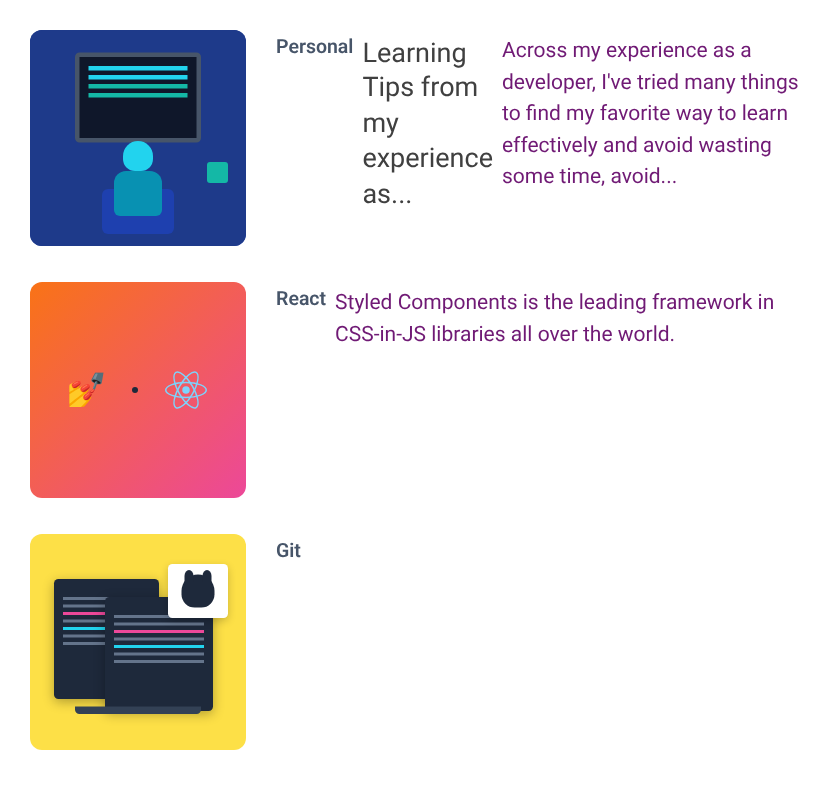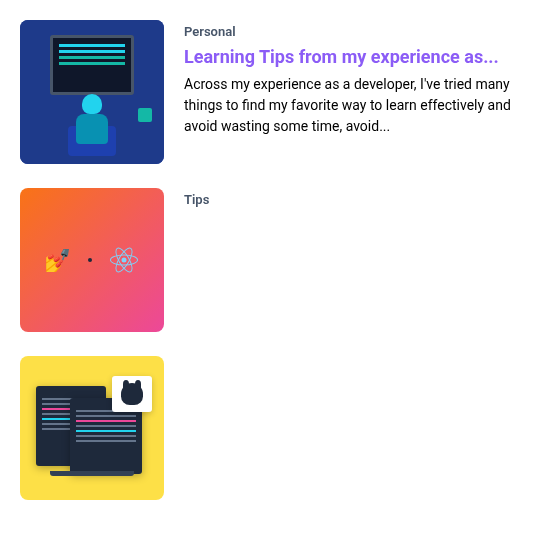--- a/index.html
+++ b/index.html
@@ -36,38 +36,38 @@
     }
     .thumbnail-2 {
       background: linear-gradient(135deg, #f97316 0%, #ec4899 100%);
     }
     .thumbnail-3 {
       background: #fde047;
     }
     .article-content {
       flex: 1;
       display: flex;
-      flex-direction: column;
+      flex-direction: row;
       gap: 6px;
       padding-top: 4px;
     }
     .category {
       font-size: 13px;
       font-weight: 600;
       color: #475569;
     }
     .title {
       font-size: 18px;
-      font-weight: 700;
-      color: #8b5cf6;
+      font-weight: 400;
+      color: #404040;
       line-height: 1.3;
     }
     .description {
       font-size: 14px;
-      color: #000000;
+      color: #701a75;
       line-height: 1.5;
     }
     
     .dev-scene {
       position: absolute;
       inset: 0;
       background: #1e3a8a;
     }
     .dev-monitor {
       position: absolute;
@@ -273,32 +273,34 @@
         <div class="dot"></div>
         <div class="react-icon">
           <div class="react-orbit orbit-1"></div>
           <div class="react-orbit orbit-2"></div>
           <div class="react-orbit orbit-3"></div>
           <div class="react-nucleus"></div>
         </div>
       </div>
     </div>
     <div class="article-content">
-      <div class="category">Tips</div>
+      <div class="category">React</div>
+      <div class="description">Styled Components is the leading framework in CSS-in-JS libraries all over the world.</div>
     </div>
   </div>
 
   <div class="article-item">
     <div class="thumbnail thumbnail-3">
       <div class="git-scene">
         <div class="code-window cw-1"></div>
         <div class="code-window cw-2"></div>
         <div class="github-card">
           <div class="octocat"></div>
         </div>
         <div class="laptop-base"></div>
       </div>
     </div>
     <div class="article-content">
+      <div class="category">Git</div>
     </div>
   </div>
 
 </div>
 
 </body></html>

